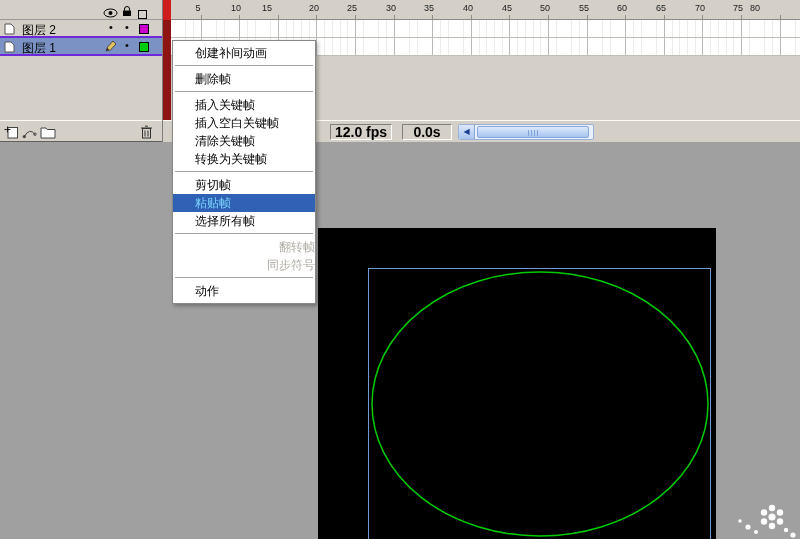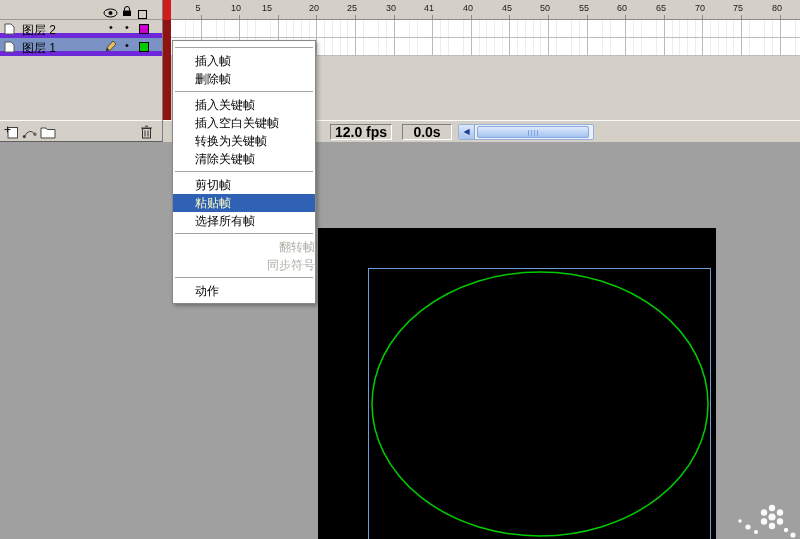--- a/index.html
+++ b/index.html
@@ -10,21 +10,21 @@
   
   .timeline{position:absolute;left:0;top:0;width:800px;height:142px;background:#d4d0c8;border-bottom:1px solid #5f5f5f;}
 
   .layers{position:absolute;left:0;top:0;width:163px;height:142px;border-right:1px solid #7d7d7d;}
   .layers-header{position:absolute;left:0;top:0;width:100%;height:20px;border-bottom:1px solid #9a9a9a;}
   .hicon{position:absolute;top:4px;}
   .hicon.eye{left:103px;}
   .hicon.lock{left:122px;top:3px;}
   .hicon.outline{left:138px;top:5px;}
 
-  .layer-row{position:absolute;left:0;width:100%;height:18px;background:#d4d0c8;border-bottom:5px solid #6d28d9;font-size:12px;}
+  .layer-row{position:absolute;left:0;width:100%;height:18px;background:#d4d0c8;border-bottom:2px solid #6d28d9;font-size:12px;}
   .layer-row.r0{top:20px;}
   .layer-row.r1{top:38px;text-decoration:underline;}
   .layer-row.selected{background:#7a93c4;}
   .layer-page{position:absolute;left:4px;top:3px;}
   .layer-label{position:absolute;left:22px;top:2px;color:#000;white-space:nowrap;}
   .dotcol{position:absolute;top:1px;width:14px;text-align:center;font-size:11px;color:#000;}
   .c1{left:104px;} .c2{left:120px;}
   .pencil{position:absolute;left:104px;top:2px;}
   .swatch{position:absolute;left:139px;top:4px;width:10px;height:10px;border:1px solid #000;}
 
@@ -64,21 +64,21 @@
 
   
   .stage{position:absolute;left:318px;top:228px;width:398px;height:311px;background:#000;}
   .blue-rect{position:absolute;left:50px;top:40px;width:343px;height:275px;border:1px solid #6f9bd8;}
   .stage svg.shape{position:absolute;left:0;top:0;}
 
   
   .menu{position:absolute;left:172px;top:40px;width:144px;background:#ffffff;border:1px solid #888;
     padding:3px 0;z-index:50;box-shadow:2px 2px 4px rgba(0,0,0,0.3);}
   .mi{height:18px;line-height:18px;padding-left:22px;font-size:12px;color:#000;white-space:nowrap;cursor:default;}
-  .mi.hl{background:#2f62b5;color:#fef9c3;}
+  .mi.hl{background:#2f62b5;color:#7dd3fc;}
   .mi.dis{color:#b0aca4;text-align:right;}
   .sep{height:0;border-top:1px solid #a2a2a2;border-bottom:1px solid #fff;margin:3px 2px;}
 
   
   .watermark{position:absolute;right:0;bottom:0;width:82px;height:40px;z-index:8;}
 </style>
 </head>
 <body>
 
 <div id="app">
@@ -167,30 +167,30 @@
     </div>
 
     <div class="frames">
       <div class="ruler">
         <span class="num" style="left:35px">5</span>
         <span class="num" style="left:73px">10</span>
         <span class="num" style="left:104px">15</span>
         <span class="num" style="left:151px">20</span>
         <span class="num" style="left:189px">25</span>
         <span class="num" style="left:228px">30</span>
-        <span class="num" style="left:266px">41</span>
+        <span class="num" style="left:266px">35</span>
         <span class="num" style="left:305px">40</span>
         <span class="num" style="left:344px">45</span>
         <span class="num" style="left:382px">50</span>
         <span class="num" style="left:421px">55</span>
         <span class="num" style="left:459px">60</span>
         <span class="num" style="left:498px">65</span>
         <span class="num" style="left:537px">70</span>
         <span class="num" style="left:575px">75</span>
-        <span class="num" style="left:614px">80</span>
+        <span class="num" style="left:592px">80</span>
       </div>
 
       <div class="frame-row f0"></div>
       <div class="frame-row f1"></div>
 
       <div class="playhead"></div>
 
       <div class="status">
         <div class="sbox fpsbox">12.0 fps</div>
         <div class="sbox timebox">0.0s</div>
@@ -205,28 +205,28 @@
   </div>
 
   <div class="stage">
     <div class="blue-rect"></div>
     <svg class="shape" width="398" height="311" viewBox="0 0 398 311">
       <ellipse cx="222" cy="176" rx="168" ry="132" fill="none" stroke="#00cc00" stroke-width="1.5"></ellipse>
     </svg>
   </div>
 
   <div class="menu">
-    <div class="sep"></div>
-    <div class="mi">插入帧</div>
+    <div class="mi">创建补间动画</div>
+    <div class="sep"></div>
     <div class="mi">删除帧</div>
     <div class="sep"></div>
     <div class="mi">插入关键帧</div>
     <div class="mi">插入空白关键帧</div>
+    <div class="mi">清除关键帧</div>
     <div class="mi">转换为关键帧</div>
-    <div class="mi">清除关键帧</div>
     <div class="sep"></div>
     <div class="mi">剪切帧</div>
     <div class="mi hl">粘贴帧</div>
     <div class="mi">选择所有帧</div>
     <div class="sep"></div>
     <div class="mi dis">翻转帧</div>
     <div class="mi dis">同步符号</div>
     <div class="sep"></div>
     <div class="mi">动作</div>
   </div>

